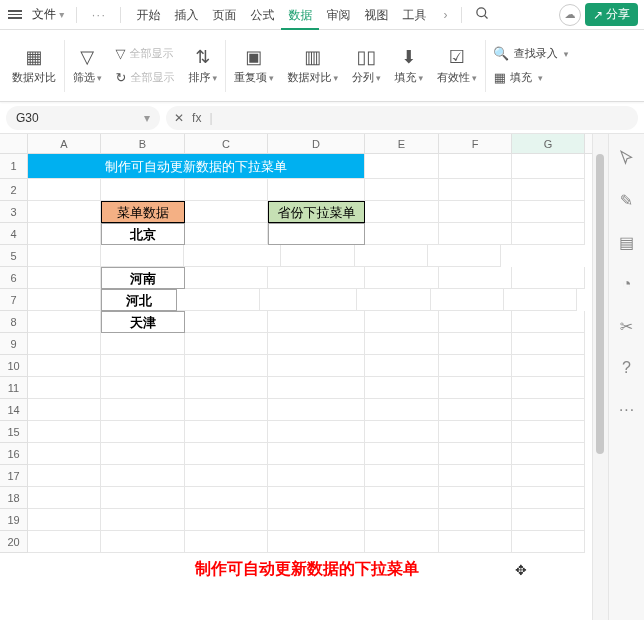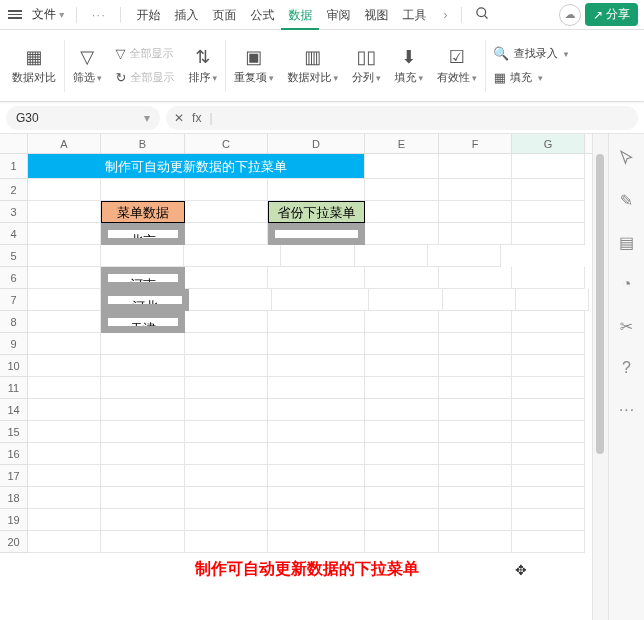--- a/index.html
+++ b/index.html
@@ -43,21 +43,21 @@
 .colh{border-right:1px solid #e0e0e0;text-align:center;font-size:11px;color:#666;line-height:20px;}
 .colh.active{background:#e6f5ef;}
 .rows{}
 .row{display:flex;height:22px;}
 .row.first{height:25px;}
 .rowh{width:28px;background:#fafafa;border-right:1px solid #e0e0e0;border-bottom:1px solid #e0e0e0;text-align:center;font-size:11px;color:#666;line-height:22px;}
 .cell{border-right:1px solid #e5e5e5;border-bottom:1px solid #e5e5e5;font-size:13px;line-height:22px;text-align:center;color:#000;overflow:hidden;white-space:nowrap;}
 .merged-title{background:#00b0f0;color:#fff;font-weight:500;}
 .hdr-orange{background:#f4b084;border:1px solid #000;font-weight:500;}
 .hdr-green{background:#c6e0b4;border:1px solid #000;font-weight:500;}
-.bordered{border:7px solid #a3a3a3;}
+.bordered{border:1px solid #a3a3a3;font-weight:bold;}
 .red-note{color:#ff0000;font-weight:bold;position:absolute;left:195px;top:425px;font-size:16px;}
 .move-cursor{position:absolute;left:515px;top:428px;font-size:14px;color:#333;}
 
 .vscroll{width:16px;background:#f5f5f5;border-left:1px solid #e5e5e5;position:relative;}
 .vthumb{position:absolute;top:20px;left:3px;width:8px;height:300px;background:#c8c8c8;border-radius:4px;}
 
 .sidepanel{width:36px;background:#f7f7f7;border-left:1px solid #e5e5e5;display:flex;flex-direction:column;align-items:center;padding-top:14px;gap:22px;}
 .sidepanel .si{width:20px;height:20px;color:#888;font-size:16px;display:flex;align-items:center;justify-content:center;cursor:pointer;}
 </style>
 </head>
@@ -249,21 +249,21 @@
           <div class="cell bordered" style="width: 84px;">河南</div>
           <div class="cell" style="width: 83px;"></div>
           <div class="cell" style="width: 97px;"></div>
           <div class="cell" style="width: 74px;"></div>
           <div class="cell" style="width: 73px;"></div>
           <div class="cell" style="width: 73px;"></div>
         </div>
         <div class="row">
           <div class="rowh">7</div>
           <div class="cell" style="width: 73px;"></div>
-          <div class="cell bordered" style="width: 88px;">河北</div>
+          <div class="cell bordered" style="width: 76px;">河北</div>
           <div class="cell" style="width: 83px;"></div>
           <div class="cell" style="width: 97px;"></div>
           <div class="cell" style="width: 74px;"></div>
           <div class="cell" style="width: 73px;"></div>
           <div class="cell" style="width: 73px;"></div>
         </div>
         <div class="row">
           <div class="rowh">8</div>
           <div class="cell" style="width: 73px;"></div>
           <div class="cell bordered" style="width: 84px;">天津</div>

